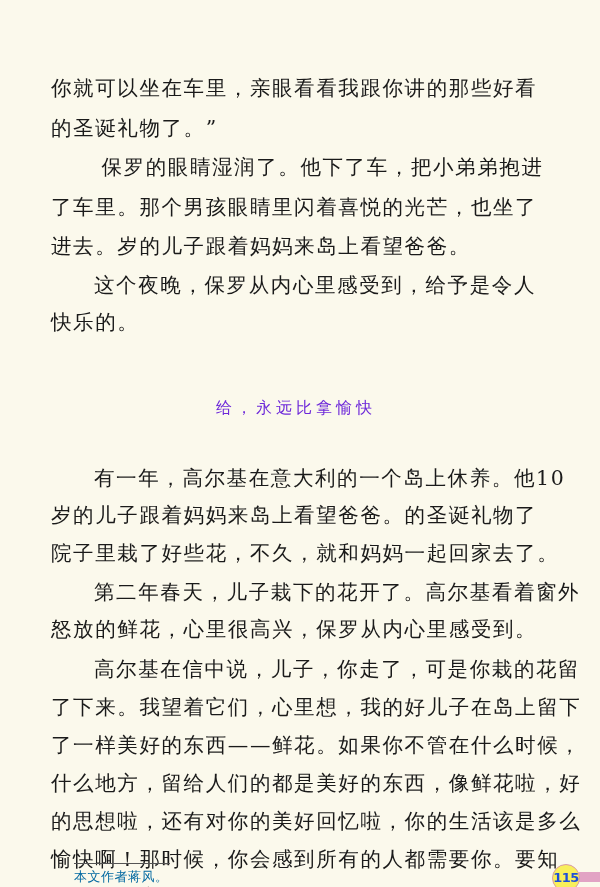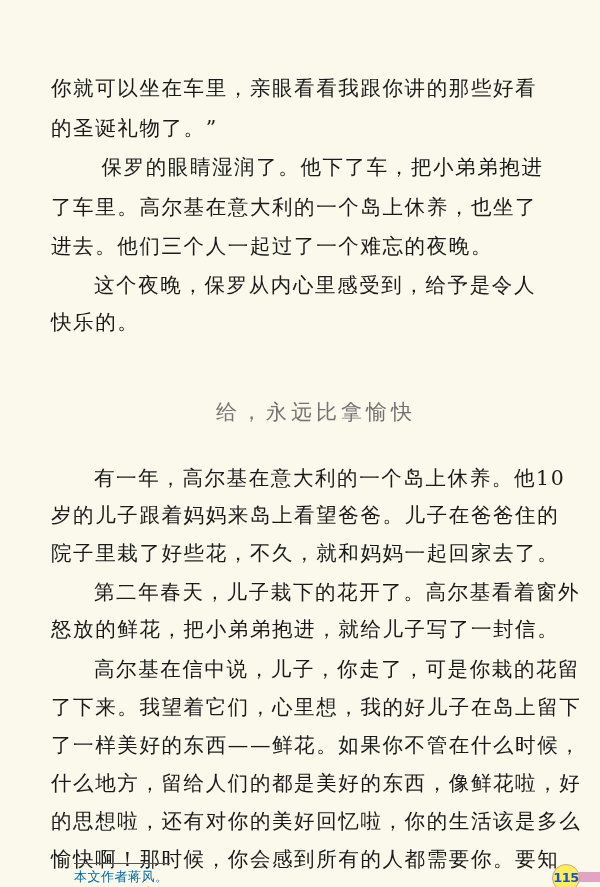--- a/index.html
+++ b/index.html
@@ -18,23 +18,23 @@
     width: 500px;
     font-size: 20.5px;
     line-height: 24px;
     white-space: nowrap;
     letter-spacing: 1.6px;
   }
   .line.indent { left: 90px; width: 457px; }
   .title {
     position: absolute;
     left: 212px; top: 378px;
-    font-size: 21px;
+    font-size: 16px;
     letter-spacing: 4px;
-    color: #737373;
+    color: #6d28d9;
     white-space: nowrap;
     font-family: "DejaVu Sans", "Liberation Sans", sans-serif;
     font-weight: 300;
   }
   .badge-wrap { position: absolute; left: 44px; top: 338px; width: 104px; height: 56px; }
   .badge {
     position: absolute; left: 0; top: 27px;
     width: 98px; height: 22px;
     border-radius: 12px;
     background: linear-gradient(#f6a98e, #e77e62);
@@ -82,37 +82,37 @@
 </head>
 <body>
 
 <div class="page">
 
   <div>
     <div class="line" style="top:56px;">你就可以坐在车里，亲眼看看我跟你讲的那些好看</div>
     <div class="line" style="top:96px;">的圣诞礼物了。”</div>
 
     <div class="line indent" style="top:135px;text-align:center;">保罗的眼睛湿润了。他下了车，把小弟弟抱进</div>
-    <div class="line" style="top:175px;">了车里。高尔基在意大利的一个岛上休养，也坐了</div>
-    <div class="line" style="top:214px;">进去。他们三个人一起过了一个难忘的夜晚。</div>
+    <div class="line" style="top:175px;">了车里。那个男孩眼睛里闪着喜悦的光芒，也坐了</div>
+    <div class="line" style="top:214px;">进去。岁的儿子跟着妈妈来岛上看望爸爸。</div>
 
     <div class="line indent" style="top:253px;">这个夜晚，保罗从内心里感受到，给予是令人</div>
     <div class="line" style="top:290px;">快乐的。</div>
   </div>
 
 
   <div class="title">给，永远比拿愉快</div>
 
   <div>
     <div class="line indent" style="top:446px;">有一年，高尔基在意大利的一个岛上休养。他10</div>
-    <div class="line" style="top:483px;">岁的儿子跟着妈妈来岛上看望爸爸。儿子在爸爸住的</div>
+    <div class="line" style="top:483px;">岁的儿子跟着妈妈来岛上看望爸爸。的圣诞礼物了</div>
     <div class="line" style="top:521px;">院子里栽了好些花，不久，就和妈妈一起回家去了。</div>
 
     <div class="line indent" style="top:560px;">第二年春天，儿子栽下的花开了。高尔基看着窗外</div>
-    <div class="line" style="top:597px;">怒放的鲜花，把小弟弟抱进，就给儿子写了一封信。</div>
+    <div class="line" style="top:597px;">怒放的鲜花，心里很高兴，保罗从内心里感受到。</div>
 
     <div class="line indent" style="top:637px;">高尔基在信中说，儿子，你走了，可是你栽的花留</div>
     <div class="line" style="top:675px;">了下来。我望着它们，心里想，我的好儿子在岛上留下</div>
     <div class="line" style="top:713px;">了一样美好的东西——鲜花。如果你不管在什么时候，</div>
     <div class="line" style="top:751px;">什么地方，留给人们的都是美好的东西，像鲜花啦，好</div>
     <div class="line" style="top:789px;">的思想啦，还有对你的美好回忆啦，你的生活该是多么</div>
     <div class="line" style="top:827px;">愉快啊！那时候，你会感到所有的人都需要你。要知</div>
     <div class="line" style="top:865px;">道，给，永远比拿愉快。</div>
   </div>
 

